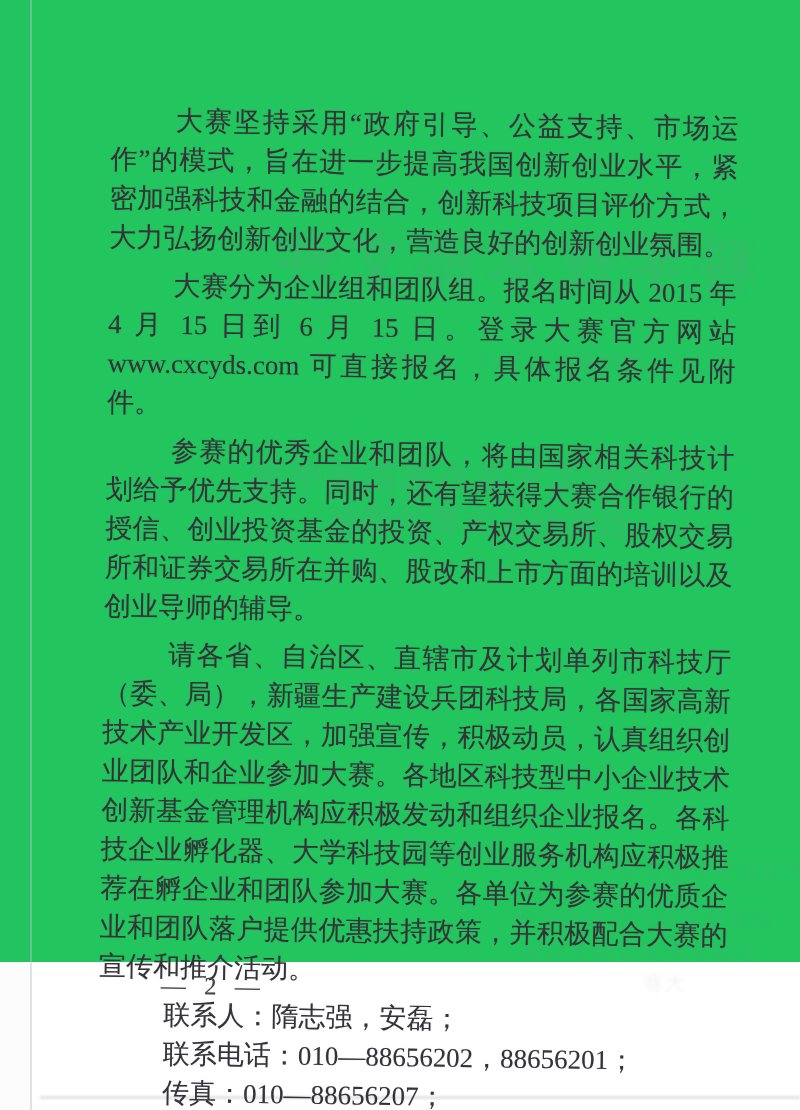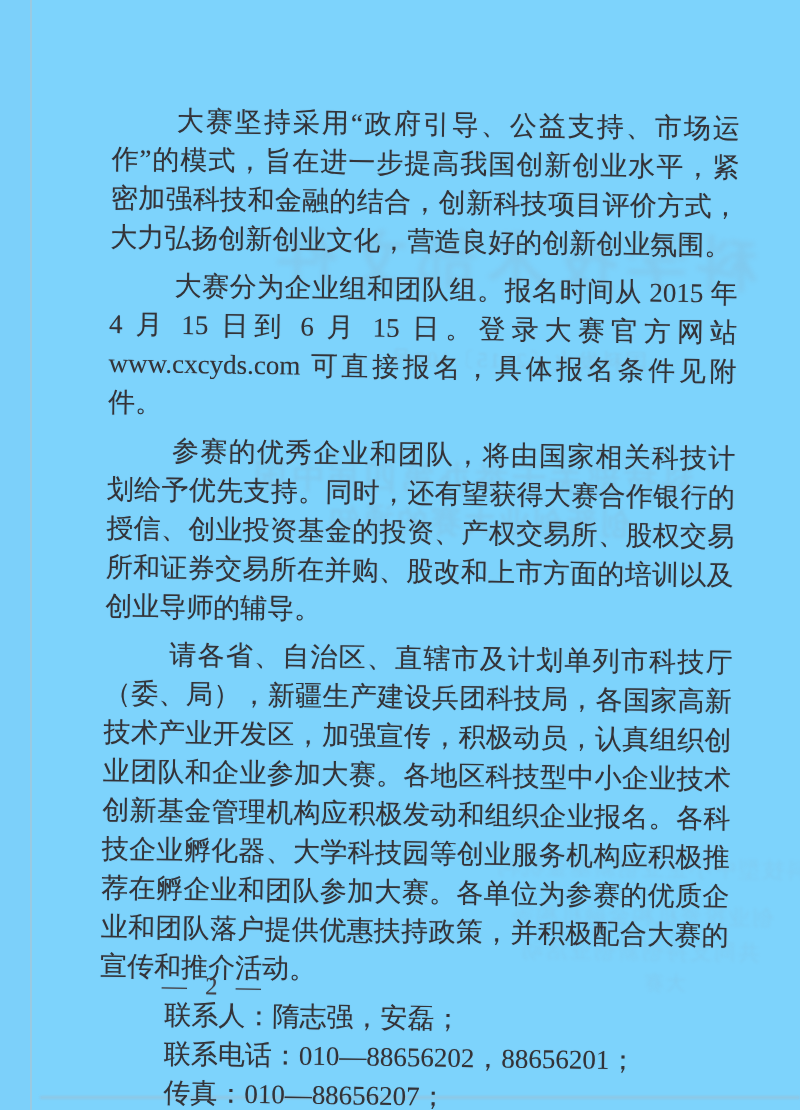--- a/index.html
+++ b/index.html
@@ -6,22 +6,22 @@
     margin: 0;
     padding: 0;
     width: 800px;
     height: 1110px;
     overflow: hidden;
     background: #ffffff;
   }
   .page {
     position: relative;
     width: 800px;
-    height: 1110px;
-    background: #7dd3fc;
+    height: 962px;
+    background: #22c55e;
     font-family: "Liberation Serif", "DejaVu Serif", serif;
   }
   
   .fold-line {
     position: absolute;
     left: 30px;
     top: 0;
     width: 2px;
     height: 1110px;
     background: rgba(190,190,196,0.45);

